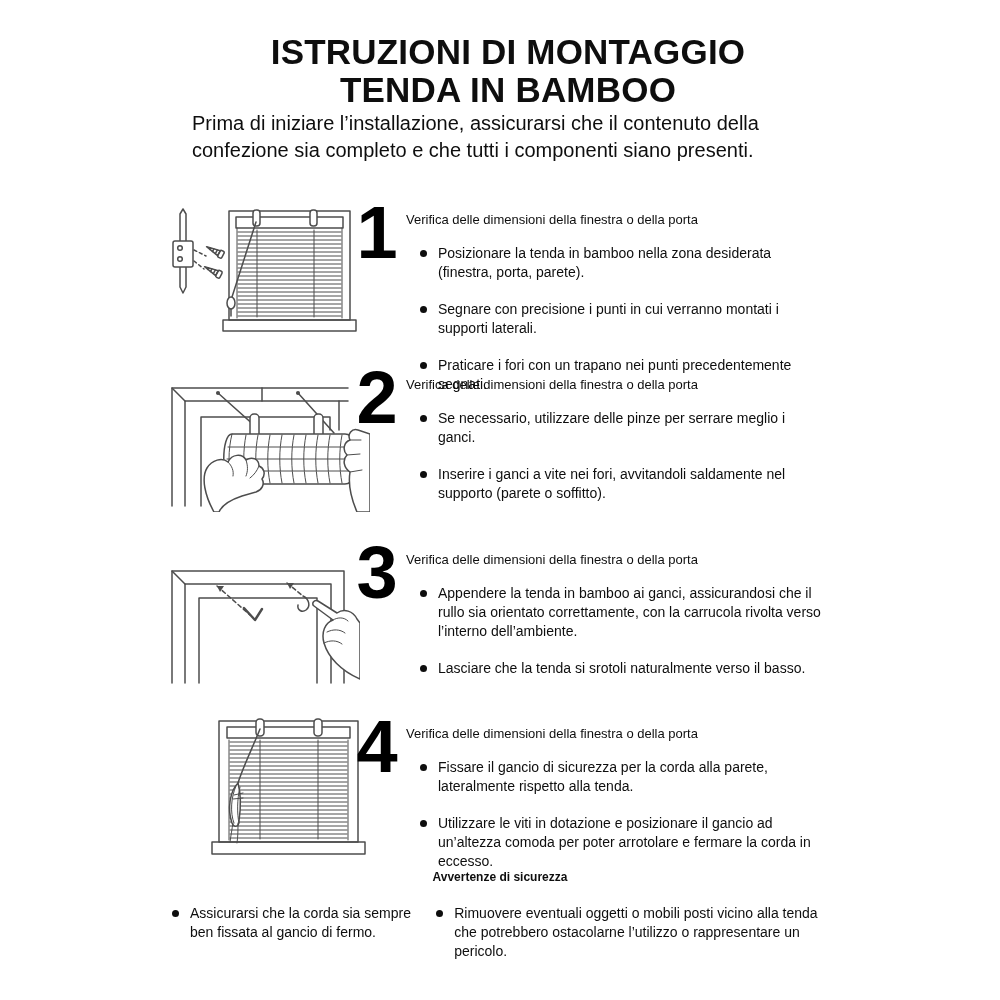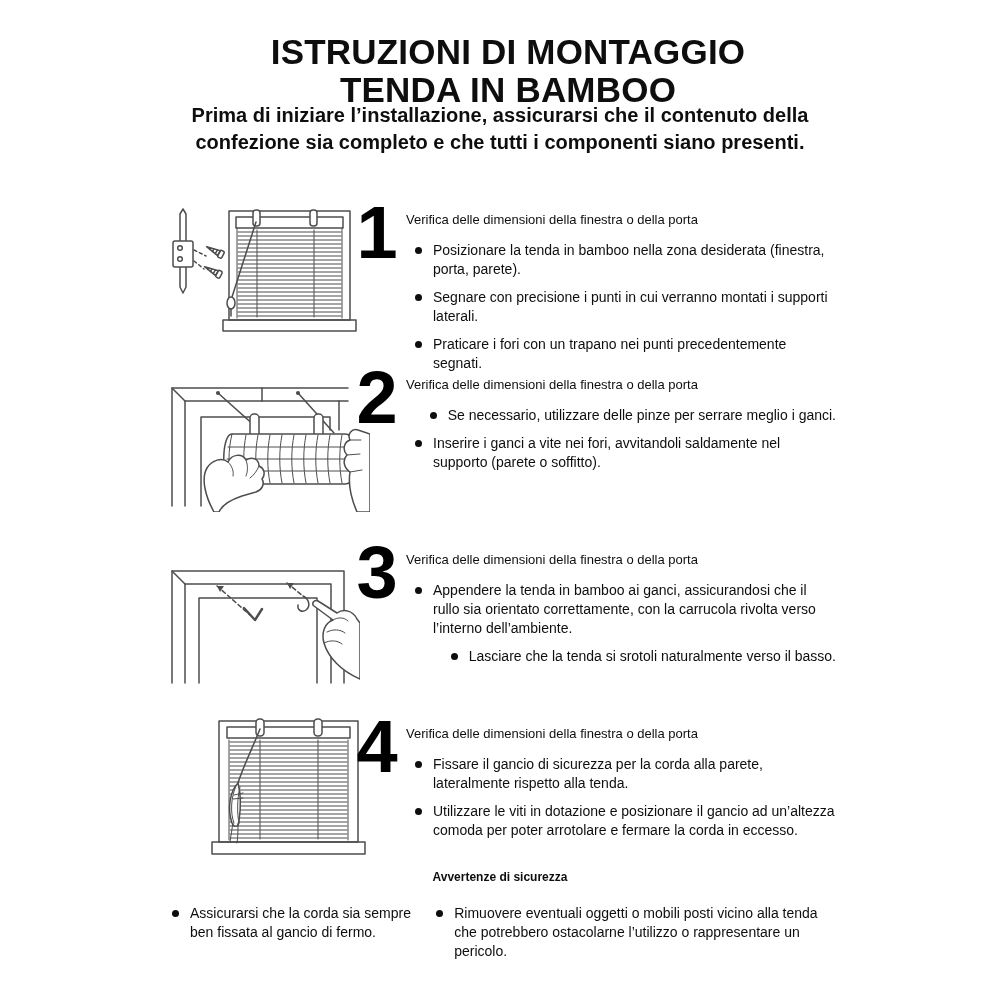--- a/index.html
+++ b/index.html
@@ -7,37 +7,37 @@
     position:relative;width:1000px;height:1000px;background:#ffffff;
     color:#0e0e0e;font-family:"Liberation Sans","DejaVu Sans",sans-serif;
     overflow:hidden;
   }
   .title{
     position:absolute;top:10px;left:8px;width:100%;text-align:center;
     font-weight:700;font-size:35px;line-height:38px;letter-spacing:.2px;
   }
   .intro{
     position:absolute;top:102px;left:50%;transform:translateX(-50%);
-    width:632px;text-align:center;font-size:20px;line-height:27px;margin:0;font-weight:bold;
+    width:632px;font-size:20px;line-height:27px;margin:8px;
   }
   .step{position:absolute;left:0;width:1000px;height:162px;}
   .s1{top:205px}.s2{top:370px}.s3{top:545px}.s4{top:719px}
   .illus{position:absolute;}
   .illus svg{display:block;width:100%;height:100%;}
   .s1 .illus{left:153px;top:-2px;width:208px;height:138px;}
   .s2 .illus{left:158px;top:2px;width:212px;height:140px;}
   .s3 .illus{left:160px;top:4px;width:200px;height:135px;}
   .s4 .illus{left:197px;top:-4px;width:180px;height:147px;}
   .step-number{
     position:absolute;left:348px;top:-10px;width:56px;text-align:center;
     font-size:74px;font-weight:700;line-height:76px;letter-spacing:-2px;color:#000;
   }
   .step-body{position:absolute;left:406px;top:5px;width:430px;}
   .step-heading{font-size:13px;font-weight:400;margin:0 0 11px 0;line-height:20px;}
-  .bullets{list-style:none;margin:0;padding:0;display:flex;flex-direction:column;gap:9px;align-items:flex-end;}
+  .bullets{list-style:none;margin:14px;padding:0;display:flex;flex-direction:column;gap:18px;}
   .bullet{display:flex;gap:11px;font-size:14px;line-height:19px;}
   .bullet .btxt{max-width:403px;}
   .dot{flex:none;width:7px;height:7px;border-radius:50%;background:#0e0e0e;margin-top:6px;}
   .safety-heading{
     position:absolute;top:870px;left:0;width:100%;text-align:center;
     font-size:12px;font-weight:700;margin:0;
   }
   .safety-list{
     position:absolute;top:904px;left:172px;width:668px;
     list-style:none;margin:0;padding:0;display:flex;flex-direction:row;gap:5px;

